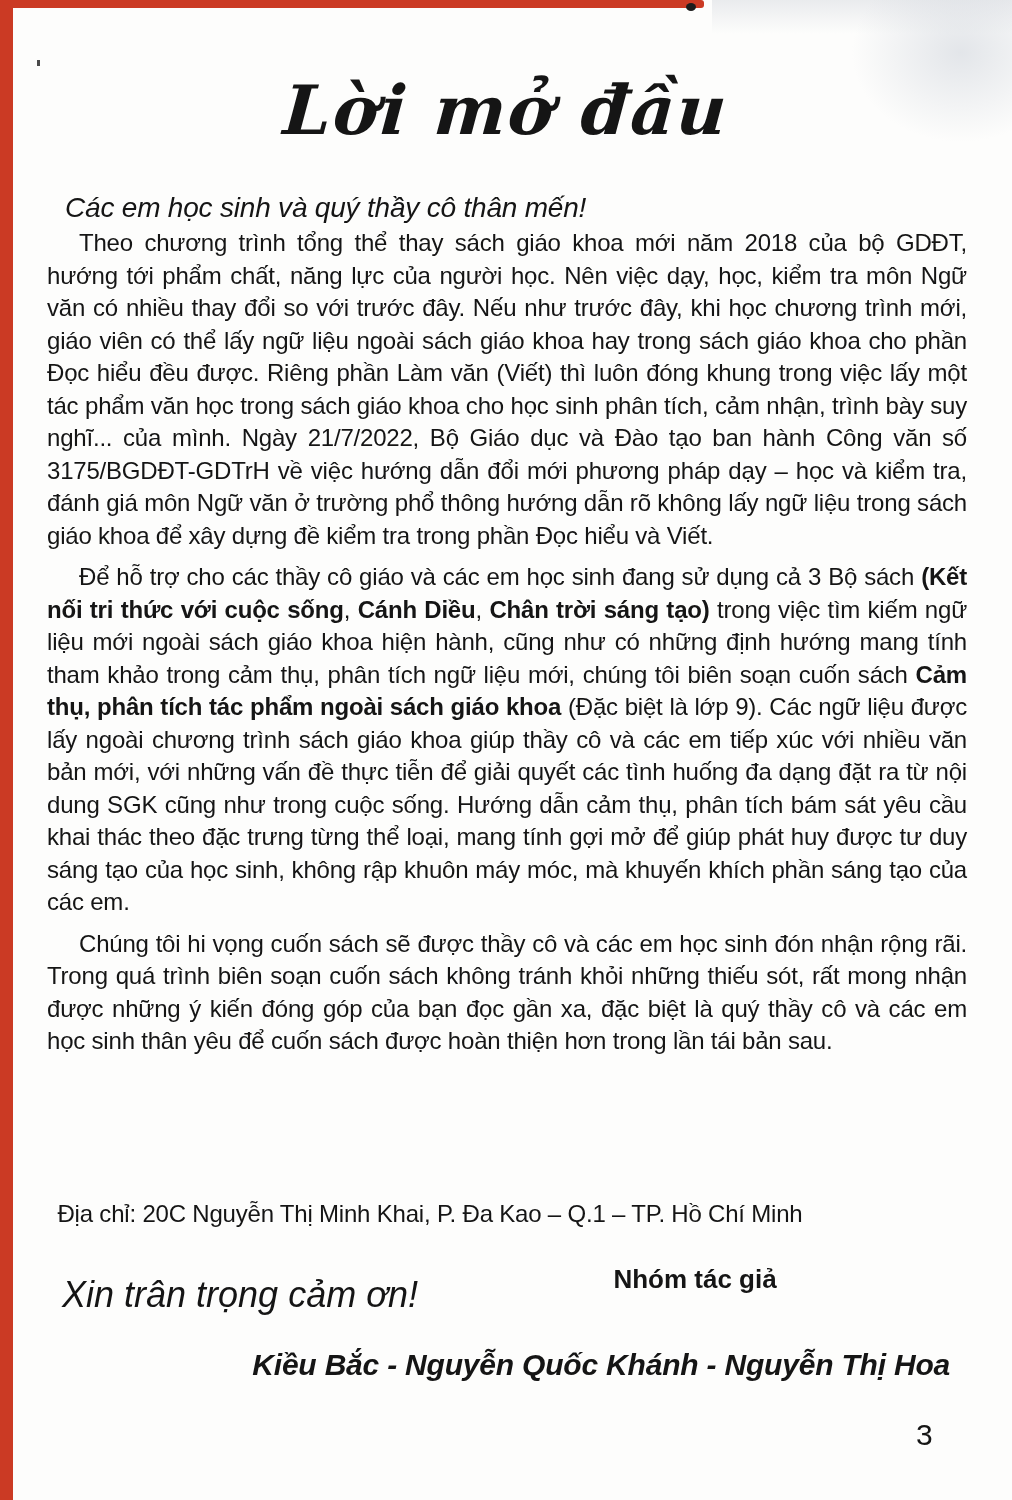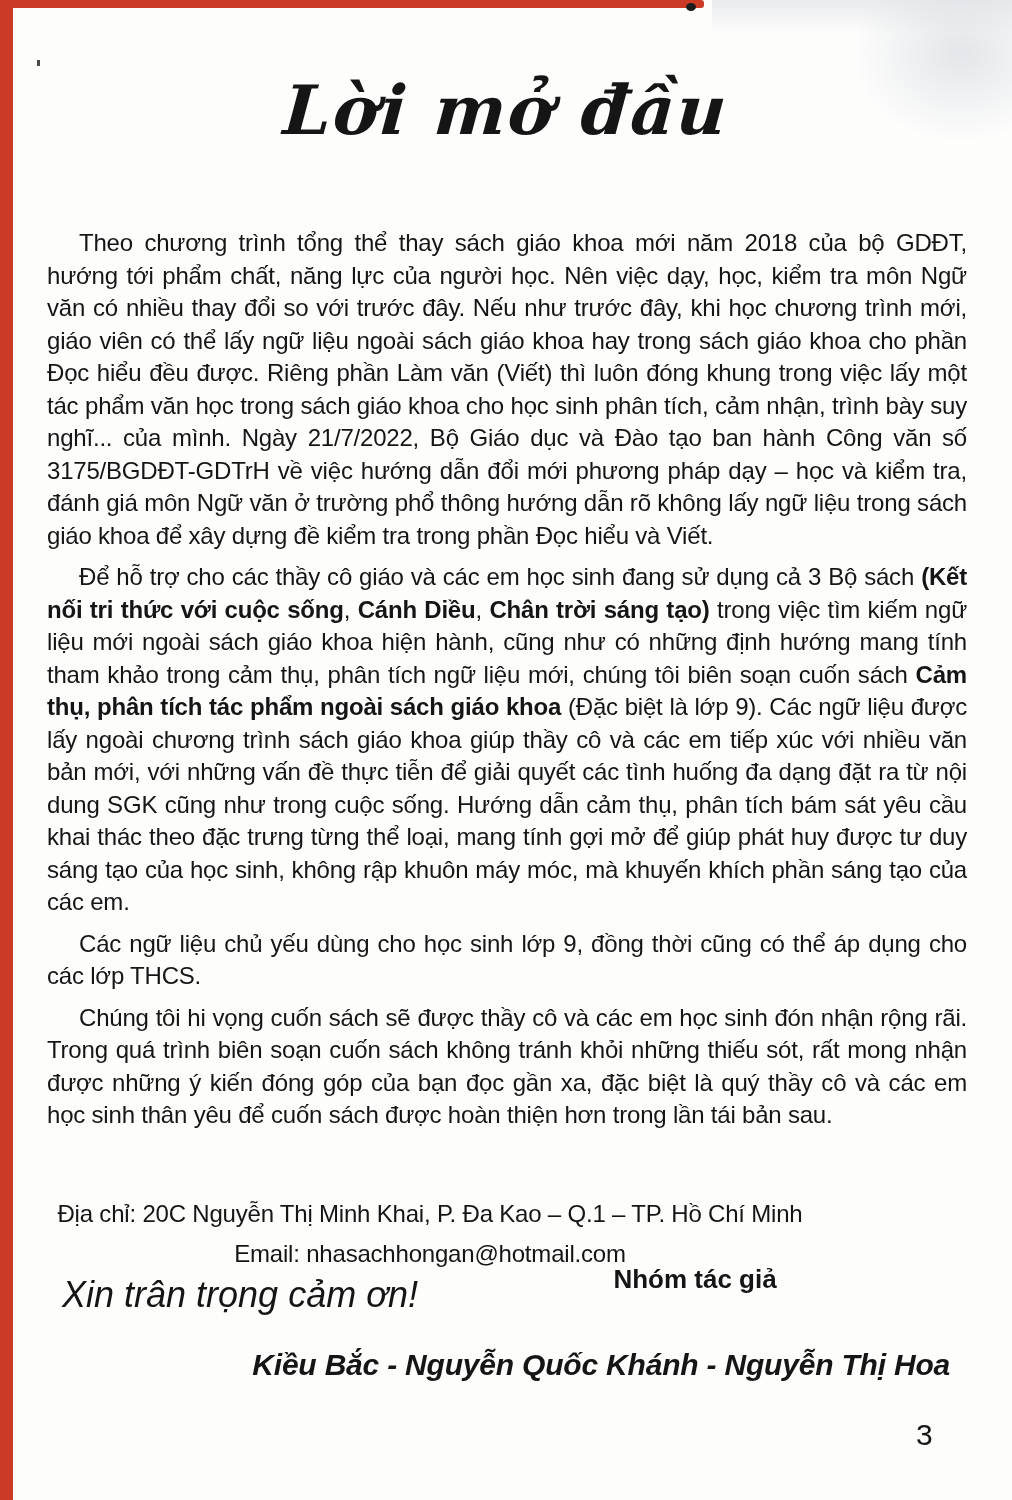--- a/index.html
+++ b/index.html
@@ -59,27 +59,26 @@
 <div class="page">
   <div class="edge-left"></div>
   <div class="edge-top"></div>
   <div class="scan-shade-top"></div>
   <div class="scan-smudge"></div>
   <div class="scan-dot"></div>
   <div class="scan-speck"></div>
 
   <div class="title">Lời mở đầu</div>
 
+  <div class="greeting">Các em học sinh và quý thầy cô thân mến!</div>
 
   <div class="body-text">
       <p><span>Theo chương trình tổng thể thay sách giáo khoa mới năm 2018 của bộ GDĐT, hướng tới phẩm chất, năng lực của người học. Nên việc dạy, học, kiểm tra môn Ngữ văn có nhiều thay đổi so với trước đây. Nếu như trước đây, khi học chương trình mới, giáo viên có thể lấy ngữ liệu ngoài sách giáo khoa hay trong sách giáo khoa cho phần Đọc hiểu đều được. Riêng phần Làm văn (Viết) thì luôn đóng khung trong việc lấy một tác phẩm văn học trong sách giáo khoa cho học sinh phân tích, cảm nhận, trình bày suy nghĩ... của mình. Ngày 21/7/2022, Bộ Giáo dục và Đào tạo ban hành Công văn số 3175/BGDĐT-GDTrH về việc hướng dẫn đổi mới phương pháp dạy – học và kiểm tra, đánh giá môn Ngữ văn ở trường phổ thông hướng dẫn rõ không lấy ngữ liệu trong sách giáo khoa để xây dựng đề kiểm tra trong phần Đọc hiểu và Viết.</span></p>
       <p><span>Để hỗ trợ cho các thầy cô giáo và các em học sinh đang sử dụng cả 3 Bộ sách </span><span class="bold">(Kết nối tri thức với cuộc sống</span><span>, </span><span class="bold">Cánh Diều</span><span>, </span><span class="bold">Chân trời sáng tạo)</span><span> trong việc tìm kiếm ngữ liệu mới ngoài sách giáo khoa hiện hành, cũng như có những định hướng mang tính tham khảo trong cảm thụ, phân tích ngữ liệu mới, chúng tôi biên soạn cuốn sách </span><span class="bold">Cảm thụ, phân tích tác phẩm ngoài sách giáo khoa</span><span> (Đặc biệt là lớp 9). Các ngữ liệu được lấy ngoài chương trình sách giáo khoa giúp thầy cô và các em tiếp xúc với nhiều văn bản mới, với những vấn đề thực tiễn để giải quyết các tình huống đa dạng đặt ra từ nội dung SGK cũng như trong cuộc sống. Hướng dẫn cảm thụ, phân tích bám sát yêu cầu khai thác theo đặc trưng từng thể loại, mang tính gợi mở để giúp phát huy được tư duy sáng tạo của học sinh, không rập khuôn máy móc, mà khuyến khích phần sáng tạo của các em.</span></p>
-      <p><span>Các ngữ liệu chủ yếu dùng cho học sinh lớp 9, đồng thời cũng có thể áp dụng cho các lớp THCS.</span></p>
       <p><span>Chúng tôi hi vọng cuốn sách sẽ được thầy cô và các em học sinh đón nhận rộng rãi. Trong quá trình biên soạn cuốn sách không tránh khỏi những thiếu sót, rất mong nhận được những ý kiến đóng góp của bạn đọc gần xa, đặc biệt là quý thầy cô và các em học sinh thân yêu để cuốn sách được hoàn thiện hơn trong lần tái bản sau.</span></p>
     </div>
 
   <div class="center-line address-line">Địa chỉ: 20C Nguyễn Thị Minh Khai, P. Đa Kao – Q.1 – TP. Hồ Chí Minh</div>
-  <div class="center-line email-line">Email: nhasachhongan@hotmail.com</div>
   <div class="sign-off">Xin trân trọng cảm ơn!</div>
   <div class="authors-label">Nhóm tác giả</div>
   <div class="authors">Kiều Bắc - Nguyễn Quốc Khánh - Nguyễn Thị Hoa</div>
   <div class="page-number">3</div>
 </div>
 
 </body></html>

